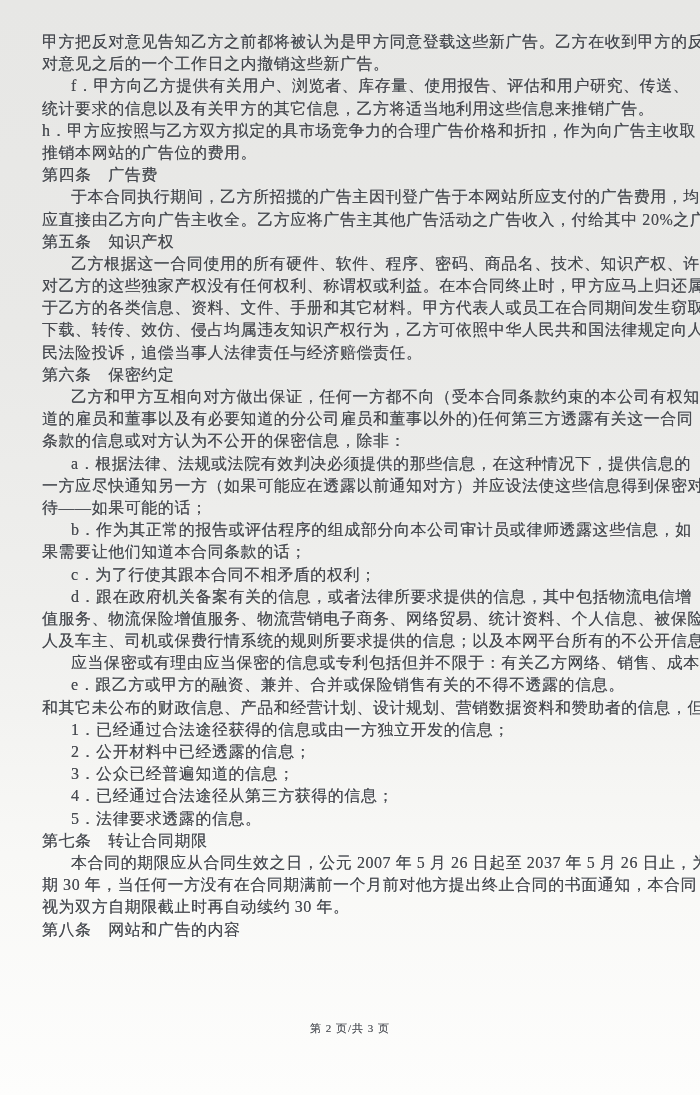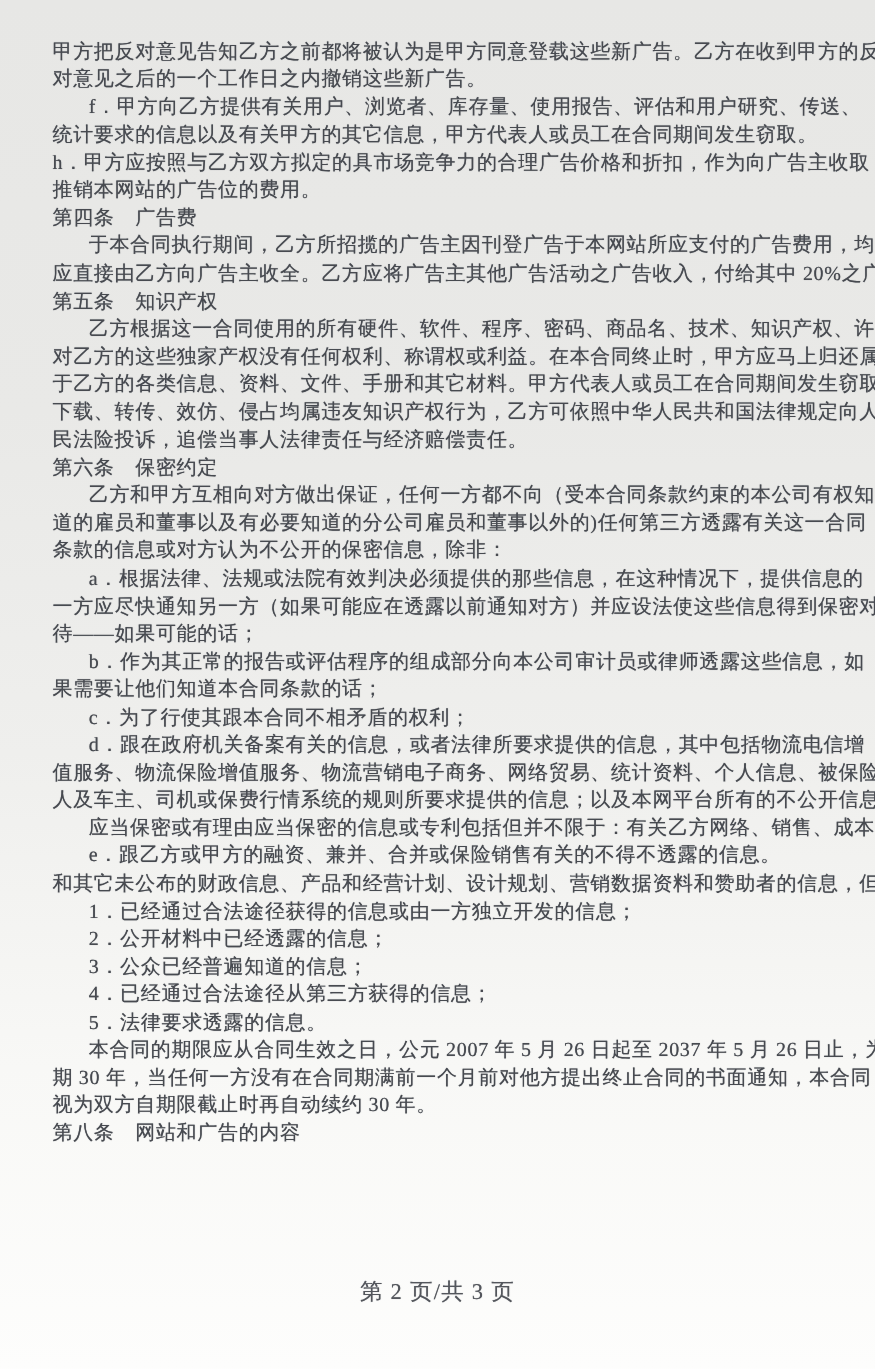--- a/index.html
+++ b/index.html
@@ -34,36 +34,36 @@
   }
   .line.indent {
     padding-left: 29px;
   }
   .footer {
     position: absolute;
     top: 1021px;
     left: 0;
     width: 100%;
     text-align: center;
-    font-size: 18px;
+    font-size: 11px;
     letter-spacing: 1px;
     color: #53565c;
     text-shadow: 0 0 0.6px rgba(83, 86, 92, 0.7);
     font-family: Liberation Serif, serif;
   }
 </style>
 </head>
 <body>
 
 <div class="page">
   <div class="doc-body">
       <div class="line">甲方把反对意见告知乙方之前都将被认为是甲方同意登载这些新广告。乙方在收到甲方的反.</div>
       <div class="line">对意见之后的一个工作日之内撤销这些新广告。</div>
       <div class="line indent">f．甲方向乙方提供有关用户、浏览者、库存量、使用报告、评估和用户研究、传送、</div>
-      <div class="line">统计要求的信息以及有关甲方的其它信息，甲方代表人或员工在合同期间发生窃取。</div>
+      <div class="line">统计要求的信息以及有关甲方的其它信息，乙方将适当地利用这些信息来推销广告。</div>
       <div class="line">h．甲方应按照与乙方双方拟定的具市场竞争力的合理广告价格和折扣，作为向广告主收取</div>
       <div class="line">推销本网站的广告位的费用。</div>
       <div class="line">第四条　广告费</div>
       <div class="line indent">于本合同执行期间，乙方所招揽的广告主因刊登广告于本网站所应支付的广告费用，均</div>
       <div class="line">应直接由乙方向广告主收全。乙方应将广告主其他广告活动之广告收入，付给其中 20%之广</div>
       <div class="line">第五条　知识产权</div>
       <div class="line indent">乙方根据这一合同使用的所有硬件、软件、程序、密码、商品名、技术、知识产权、许</div>
       <div class="line">对乙方的这些独家产权没有任何权利、称谓权或利益。在本合同终止时，甲方应马上归还属</div>
       <div class="line">于乙方的各类信息、资料、文件、手册和其它材料。甲方代表人或员工在合同期间发生窃取、</div>
       <div class="line">下载、转传、效仿、侵占均属违友知识产权行为，乙方可依照中华人民共和国法律规定向人</div>
@@ -82,19 +82,20 @@
       <div class="line">值服务、物流保险增值服务、物流营销电子商务、网络贸易、统计资料、个人信息、被保险</div>
       <div class="line">人及车主、司机或保费行情系统的规则所要求提供的信息；以及本网平台所有的不公开信息。</div>
       <div class="line indent">应当保密或有理由应当保密的信息或专利包括但并不限于：有关乙方网络、销售、成本</div>
       <div class="line indent">e．跟乙方或甲方的融资、兼并、合并或保险销售有关的不得不透露的信息。</div>
       <div class="line">和其它未公布的财政信息、产品和经营计划、设计规划、营销数据资料和赞助者的信息，但</div>
       <div class="line indent">1．已经通过合法途径获得的信息或由一方独立开发的信息；</div>
       <div class="line indent">2．公开材料中已经透露的信息；</div>
       <div class="line indent">3．公众已经普遍知道的信息；</div>
       <div class="line indent">4．已经通过合法途径从第三方获得的信息；</div>
       <div class="line indent">5．法律要求透露的信息。</div>
+      <div class="line">第七条　转让合同期限</div>
       <div class="line indent">本合同的期限应从合同生效之日，公元 2007 年 5 月 26 日起至 2037 年 5 月 26 日止，为</div>
       <div class="line">期 30 年，当任何一方没有在合同期满前一个月前对他方提出终止合同的书面通知，本合同</div>
       <div class="line">视为双方自期限截止时再自动续约 30 年。</div>
       <div class="line">第八条　网站和广告的内容</div>
     </div>
   <div class="footer">第 2 页/共 3 页</div>
 </div>
 
 </body></html>

